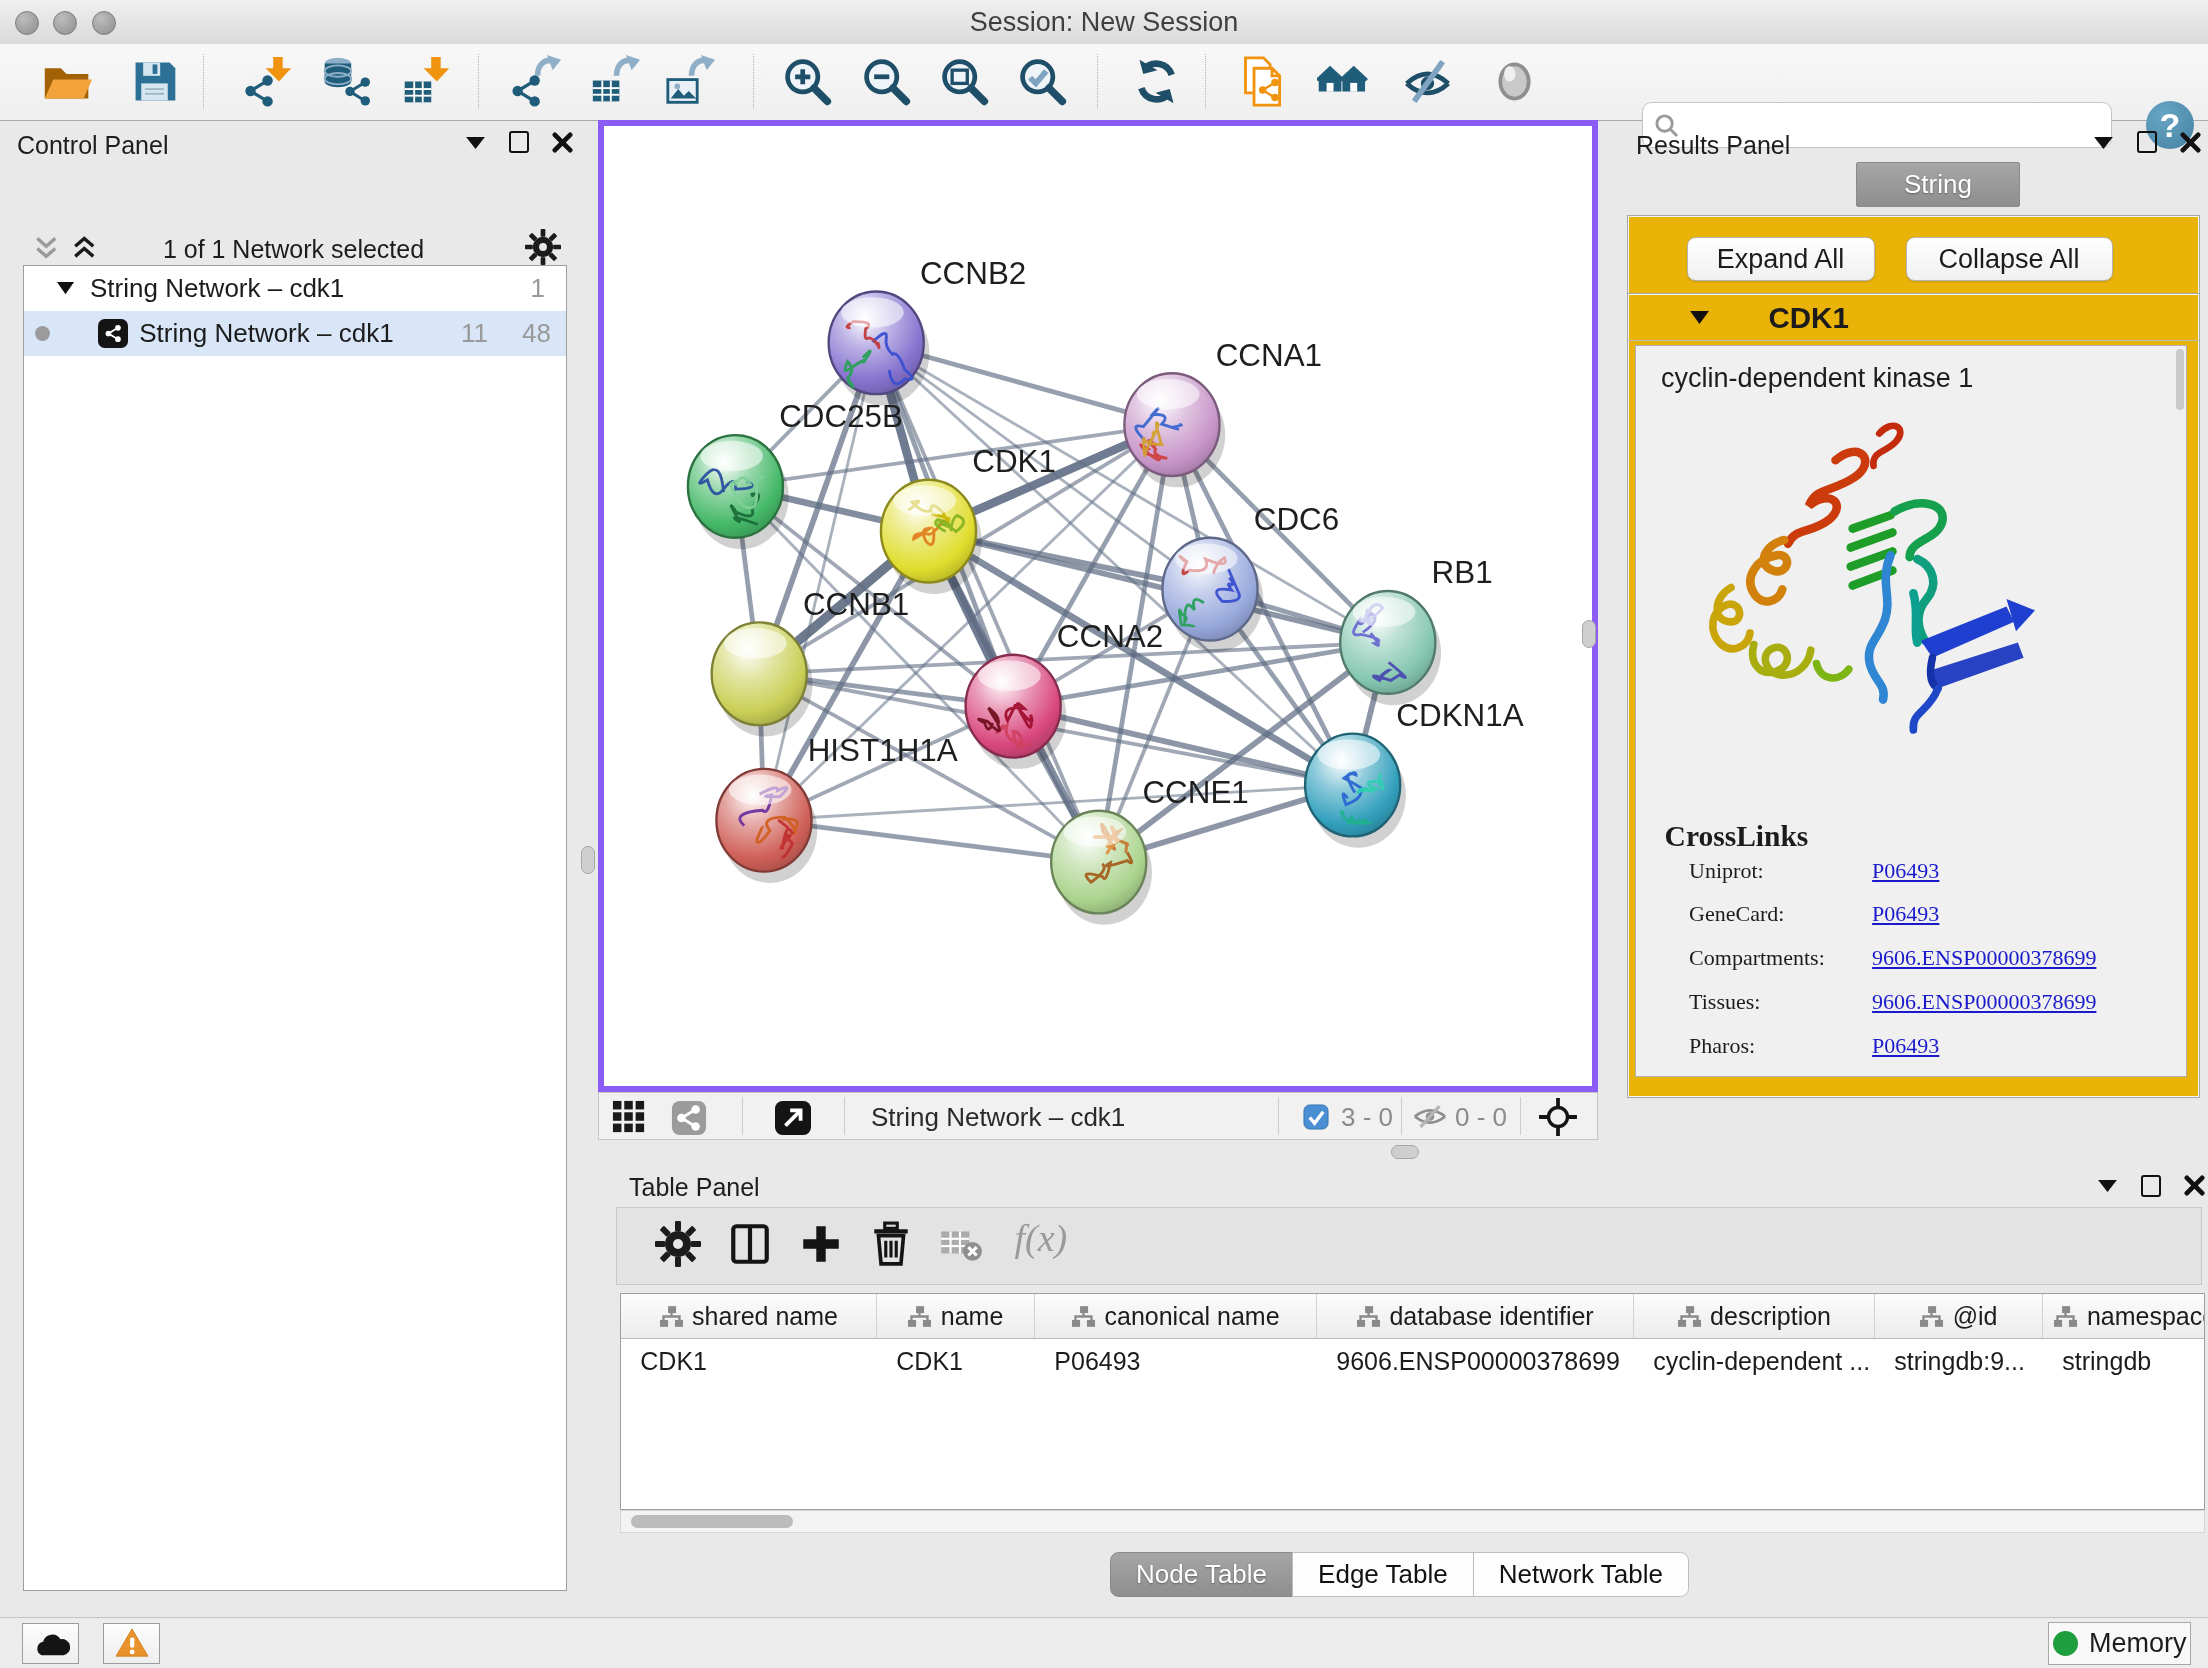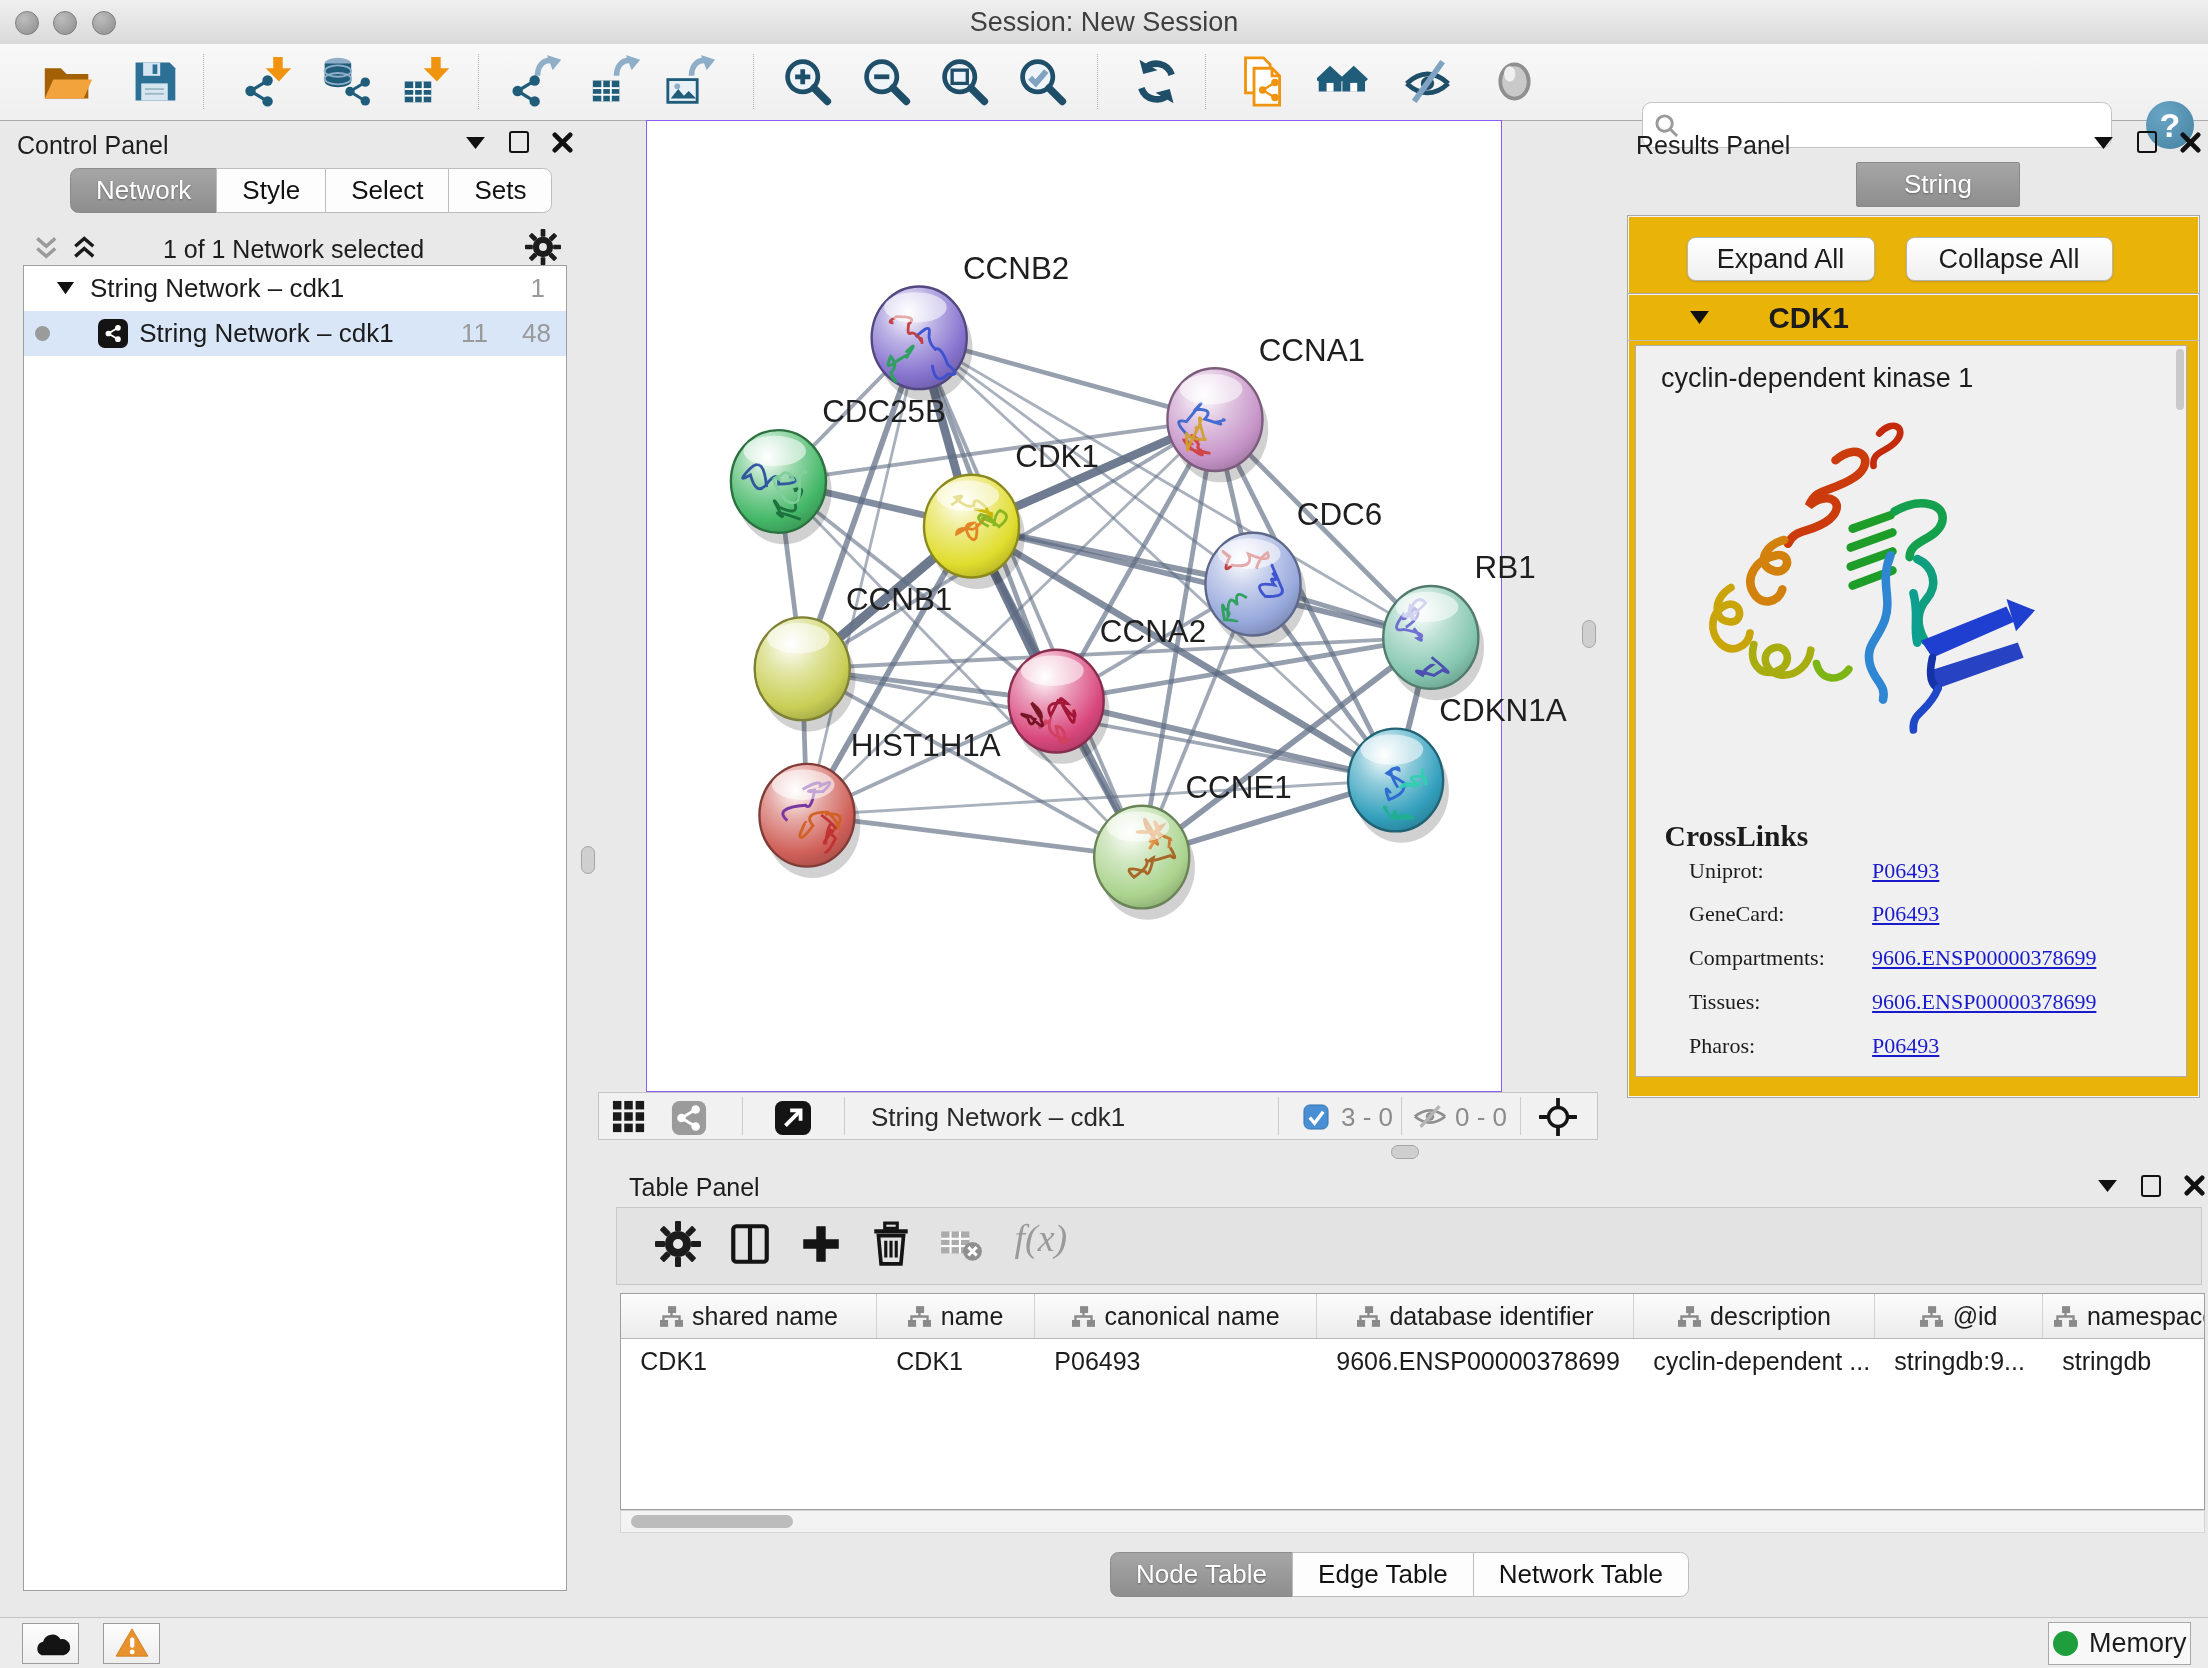--- a/index.html
+++ b/index.html
@@ -48,22 +48,22 @@
   .cp-status .status-text{position:absolute;left:0;width:100%;text-align:center;
     font-size:25px;top:7.6px;}
   .cp-list{position:absolute;left:23px;top:145px;width:542px;height:1324px;background:#fff;
     border:1.9px solid #9e9e9e;}
   .tree-row{position:relative;height:45px;display:flex;align-items:center;font-size:26px;}
   .tree-row.sel{background:#d9e6f8;}
   .tree-count{color:#999;font-size:26px;}
   .share-badge{width:29.5px;height:29.5px;border-radius:6.7px;background:#141414;display:flex;
     align-items:center;justify-content:center;}
   
-  .canvas{position:absolute;left:598px;top:120px;width:856px;height:972px;background:#fff;
-    border:1px solid #8b5cf6;box-sizing:border-box;margin-left:48px;}
+  .canvas{position:absolute;left:598px;top:120px;width:1000px;height:972px;background:#fff;
+    border:6px solid #8b5cf6;box-sizing:border-box;}
   .canvas-toolbar{position:absolute;left:598px;top:1092px;width:1000px;height:48px;
     background:#f1f1f1;border:1px solid #c5c5c5;box-sizing:border-box;}
   .cvt-item{position:absolute;top:6.7px;}
   .cvt-sep{position:absolute;top:3.8px;height:38px;border-left:1px solid #cccccc;}
   .cvt-label{position:absolute;top:8.6px;font-size:26px;color:#2a2a2a;}
   .cvt-count{position:absolute;top:8.6px;font-size:26px;color:#8b8b8b;}
   .knob{position:absolute;background:#cfcfcf;border:1px solid #a6a6a6;border-radius:7.6px;}
   
   .results-panel{position:absolute;left:1617px;top:120px;width:592px;height:1029px;}
   .rp-title{position:absolute;left:19px;top:11.4px;}
@@ -294,26 +294,20 @@
     <div class="cp-title panel-title">Control Panel</div>
     <div class="ph-icons" style="left:465px;top:11.4px;">
       <svg width="21" height="15" viewBox="0 0 22 16">
           <path d="M1 2h20L11 15z" fill="#111"></path>
         </svg>
       <span class="floatbox"></span>
       <svg width="21" height="21" viewBox="0 0 22 22">
           <path d="M3 3l16 16M19 3L3 19" stroke="#111" stroke-width="5" stroke-linecap="round"></path>
         </svg>
     </div>
-    <div class="cp-tabs segrow" id="cp-tabs">
-        <span class="seg sel">Network</span>
-        <span class="seg">Style</span>
-        <span class="seg">Select</span>
-        <span class="seg">Sets</span>
-      </div>
     <div class="cp-status">
       <svg style="position:absolute;left:32px;top:7.6px;" width="28.5" height="27" viewBox="0 0 24 24">
         <path d="M4 3l8 7 8-7M4 12l8 7 8-7" fill="none" stroke="#9a9a9a" stroke-width="3"></path>
         </svg>
       <svg style="position:absolute;left:70px;top:7.6px;" width="28.5" height="27" viewBox="0 0 24 24">
         <path d="M4 10l8-7 8 7M4 19l8-7 8 7" fill="none" stroke="#1a1a1a" stroke-width="3"></path>
         </svg>
       <span class="status-text">1 of 1 Network selected</span>
       <span style="position:absolute;left:525px;top:1.9px;" id="cp-gear"><svg width="36" height="36" viewBox="0 0 46 46">
             <rect x="20" y="0" width="6" height="10" rx="1" transform="rotate(0 23 23)" fill="#1c1c1c"></rect>

